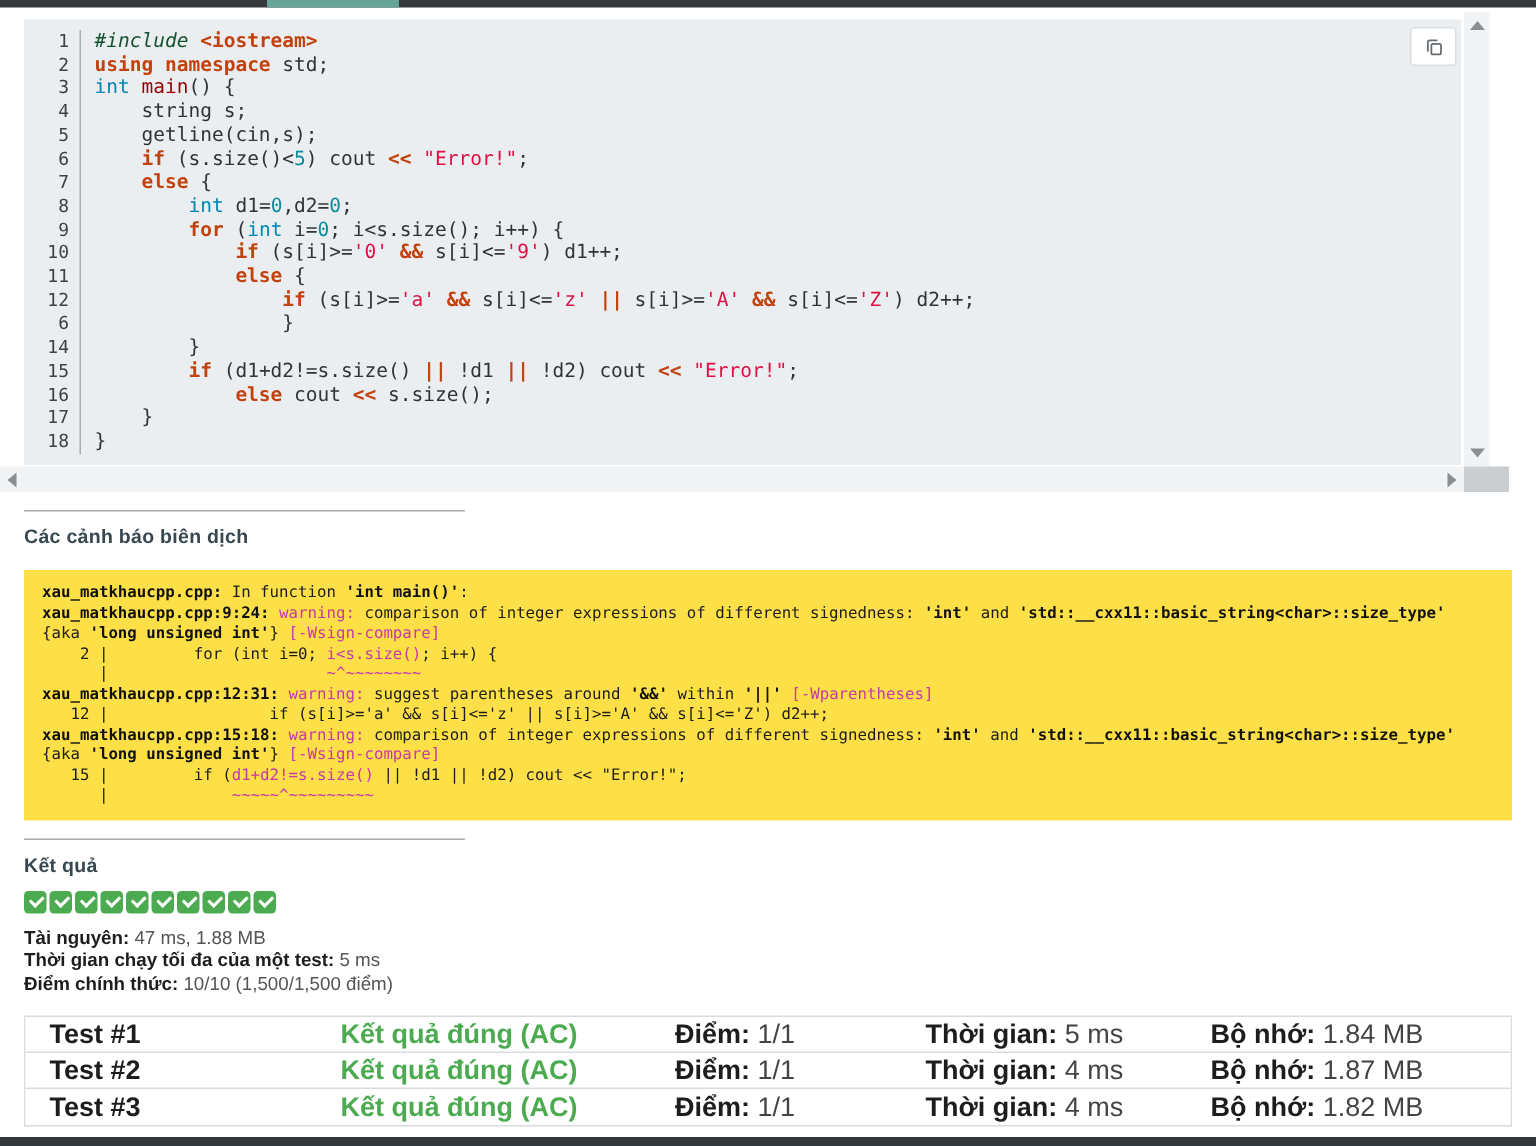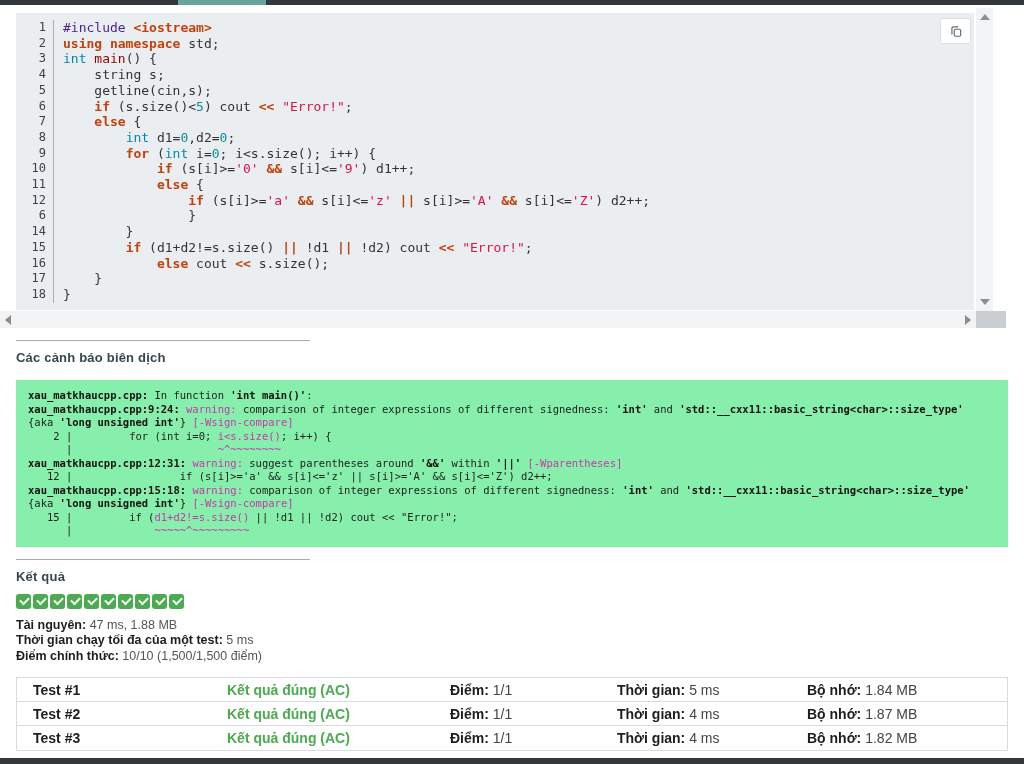--- a/index.html
+++ b/index.html
@@ -19,60 +19,60 @@
                line-height:15.7px; white-space:pre; }
   .gutter { width:38px; flex:0 0 38px; text-align:right; padding-right:7px;
             border-right:1px solid #a6adb3; color:#3c4247; font-size:12px; }
   .code-text { padding-left:9px; }
   .sg-plain   { color:#333; }
   .sg-keyword { color:#c2410c; font-weight:bold; }
   .sg-builtin { color:#0086b3; }
   .sg-number  { color:#0a8c9c; }
   .sg-string  { color:#d14; }
   .sg-title   { color:#900; font-weight:normal; }
-  .sg-meta    { color:#4c1d95; }
+  .sg-meta    { color:#14532d; font-style:italic; }
 
   .copy-btn { position:absolute; left:940px; top:10px; width:31px; height:26px;
               background:#fff; border:1px solid #dcdfe2; border-radius:3px;
               display:flex; align-items:center; justify-content:center; cursor:pointer; }
 
   .vscroll { position:absolute; left:976px; top:0; width:17px; height:303px; background:#f2f3f5; }
   .hscroll { position:absolute; left:0; top:303px; width:976px; height:17px; background:#f2f3f5; }
   .corner  { position:absolute; left:976px; top:303px; width:30px; height:17px; background:#cbced1; }
   .tri { width:0; height:0; position:absolute; }
   .tri-up    { left:4px; top:6px;   border-left:5px solid transparent; border-right:5px solid transparent; border-bottom:6px solid #8a8f94; }
   .tri-down  { left:4px; bottom:6px;border-left:5px solid transparent; border-right:5px solid transparent; border-top:6px solid #8a8f94; }
   .tri-left  { left:5px; top:4px;   border-top:5px solid transparent; border-bottom:5px solid transparent; border-right:6px solid #8a8f94; }
   .tri-right { right:5px; top:4px;  border-top:5px solid transparent; border-bottom:5px solid transparent; border-left:6px solid #8a8f94; }
 
   
   .rule { border:none; border-top:1px solid #ababab; width:294px; margin:12px 0 0 16px; }
   .section-title { margin:9px 0 0 16px; font-size:13px; font-weight:bold; color:#37474f;
                    letter-spacing:.2px; }
 
   
-  .warnings { margin:15px 16px 0 16px; background:#86efac; padding:9px 12px;
+  .warnings { margin:15px 16px 0 16px; background:#fde047; padding:9px 12px;
               font-family:"DejaVu Sans Mono", monospace; font-size:10.5px; line-height:13.5px; }
   .wline { white-space:pre; }
   .wseg-plain   { color:#1c1c1c; }
   .wseg-bold    { color:#111; font-weight:bold; }
   .wseg-magenta { color:#c837ab; }
 
   
   .checks { margin:10px 0 0 16px; display:flex; gap:2px; }
   .check { width:15px; height:15px; border-radius:3px; background:#4cab50; position:relative; }
   .check::after { content:""; position:absolute; left:3.5px; top:3.5px; width:7px; height:4px;
                   border-left:2px solid #fff; border-bottom:2px solid #fff;
                   transform:rotate(-45deg); }
   .stats { margin:9px 0 0 16px; font-size:12.5px; line-height:15.5px; color:#555; }
   .stats b { color:#1d1d1d; }
 
   .tests { margin:13px 16px 0 16px; border:1px solid #d9dbdd; }
   .test-row { display:flex; align-items:center; height:24px; background:#fff;
-              border-bottom:1px solid #d9dbdd; font-size:14px; color:#444; }
+              border-bottom:1px solid #d9dbdd; font-size:18px; color:#444; }
   .test-row:last-child { border-bottom:none; }
   .tc-name    { width:210px; padding-left:16px; font-weight:bold; color:#1d1d1d; }
   .tc-verdict { width:223px; font-weight:bold; }
   .tc-score   { width:167px; }
   .tc-time    { width:190px; }
   .tc-mem     { flex:1; }
   .tests b { color:#1d1d1d; }
 </style>
 </head>
 <body>

